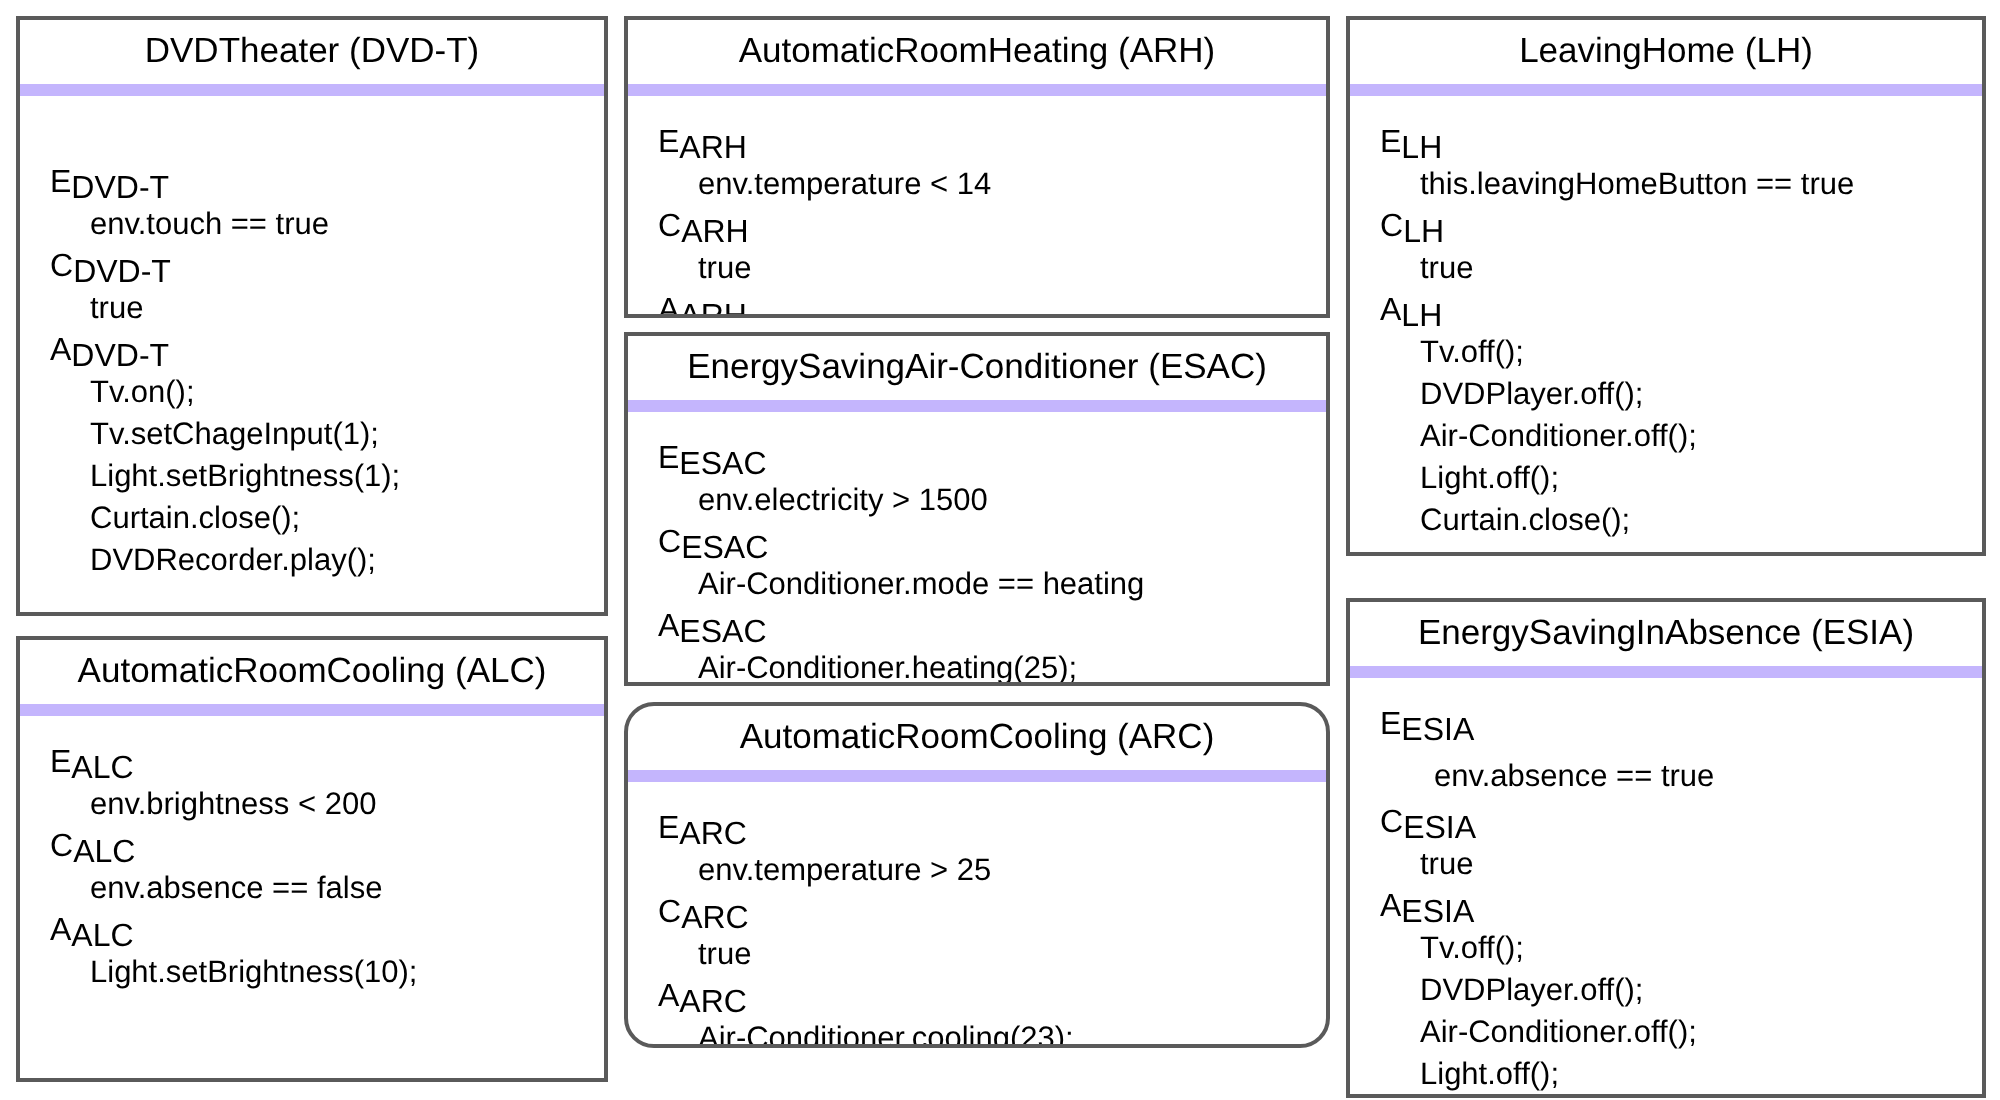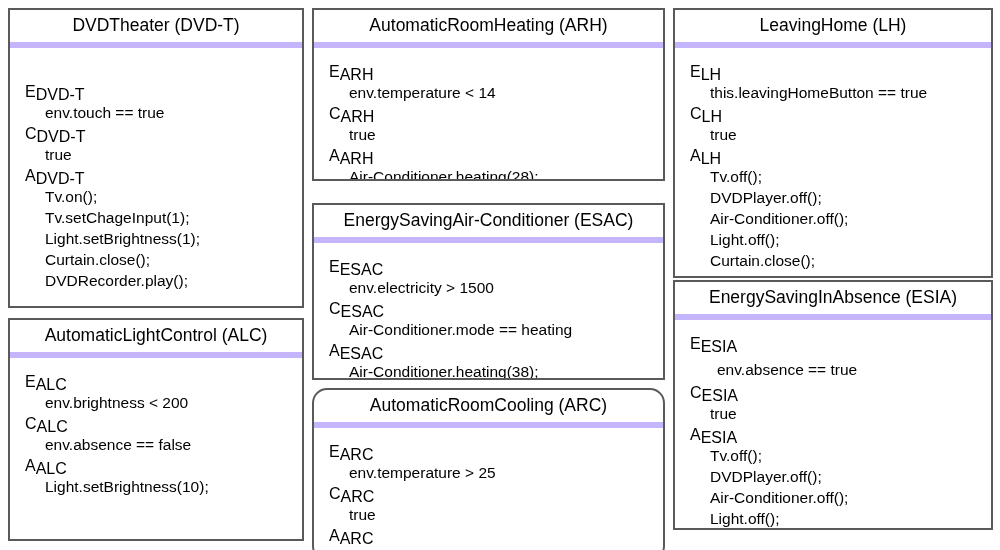--- a/index.html
+++ b/index.html
@@ -44,24 +44,24 @@
   .sub {
     font-size: 16px;
     vertical-align: -3px;
     line-height: 0;
   }
   .ind { padding-left: 20px; white-space: nowrap; }
   .esia-event { padding-left: 27px; margin-top: 5px; margin-bottom: 2px; }
   
   .h-dvdt { height: 300px; margin-bottom: 10px; }
   .h-alc  { height: 223px; }
-  .h-arh  { height: 173px; margin-bottom: 22px; }
+  .h-arh  { height: 151px; margin-bottom: 7px; }
   .h-esac { height: 177px; margin-bottom: 8px; }
   .h-arc  { height: 173px; border-radius: 15px; }
-  .h-lh   { height: 270px; margin-bottom: 2px; }
+  .h-lh   { height: 270px; margin-bottom: 21px; }
   .h-esia { height: 250px; }
 </style>
 </head>
 <body>
 
 <div class="diagram">
 
   <div class="col">
 
     <section class="box h-dvdt">
@@ -74,21 +74,21 @@
         <div class="lbl"><span>A</span><sub class="sub">DVD-T</sub></div>
         <div class="ind">Tv.on();</div>
         <div class="ind">Tv.setChageInput(1);</div>
         <div class="ind">Light.setBrightness(1);</div>
         <div class="ind">Curtain.close();</div>
         <div class="ind">DVDRecorder.play();</div>
       </div>
     </section>
 
     <section class="box h-alc">
-      <header class="box-title">AutomaticLightControl (ALC)</header>
+      <header class="box-title">AutomaticRoomCooling (ALC)</header>
       <div class="box-body">
         <div class="lbl"><span>E</span><sub class="sub">ALC</sub></div>
         <div class="ind">env.brightness &lt; 200</div>
         <div class="lbl"><span>C</span><sub class="sub">ALC</sub></div>
         <div class="ind">env.absence == false</div>
         <div class="lbl"><span>A</span><sub class="sub">ALC</sub></div>
         <div class="ind">Light.setBrightness(10);</div>
       </div>
     </section>
 
@@ -109,21 +109,21 @@
     </section>
 
     <section class="box h-esac">
       <header class="box-title">EnergySavingAir-Conditioner (ESAC)</header>
       <div class="box-body">
         <div class="lbl"><span>E</span><sub class="sub">ESAC</sub></div>
         <div class="ind">env.electricity &gt; 1500</div>
         <div class="lbl"><span>C</span><sub class="sub">ESAC</sub></div>
         <div class="ind">Air-Conditioner.mode == heating</div>
         <div class="lbl"><span>A</span><sub class="sub">ESAC</sub></div>
-        <div class="ind">Air-Conditioner.heating(38);</div>
+        <div class="ind">Air-Conditioner.heating(25);</div>
       </div>
     </section>
 
     <section class="box h-arc">
       <header class="box-title">AutomaticRoomCooling (ARC)</header>
       <div class="box-body">
         <div class="lbl"><span>E</span><sub class="sub">ARC</sub></div>
         <div class="ind">env.temperature &gt; 25</div>
         <div class="lbl"><span>C</span><sub class="sub">ARC</sub></div>
         <div class="ind">true</div>

